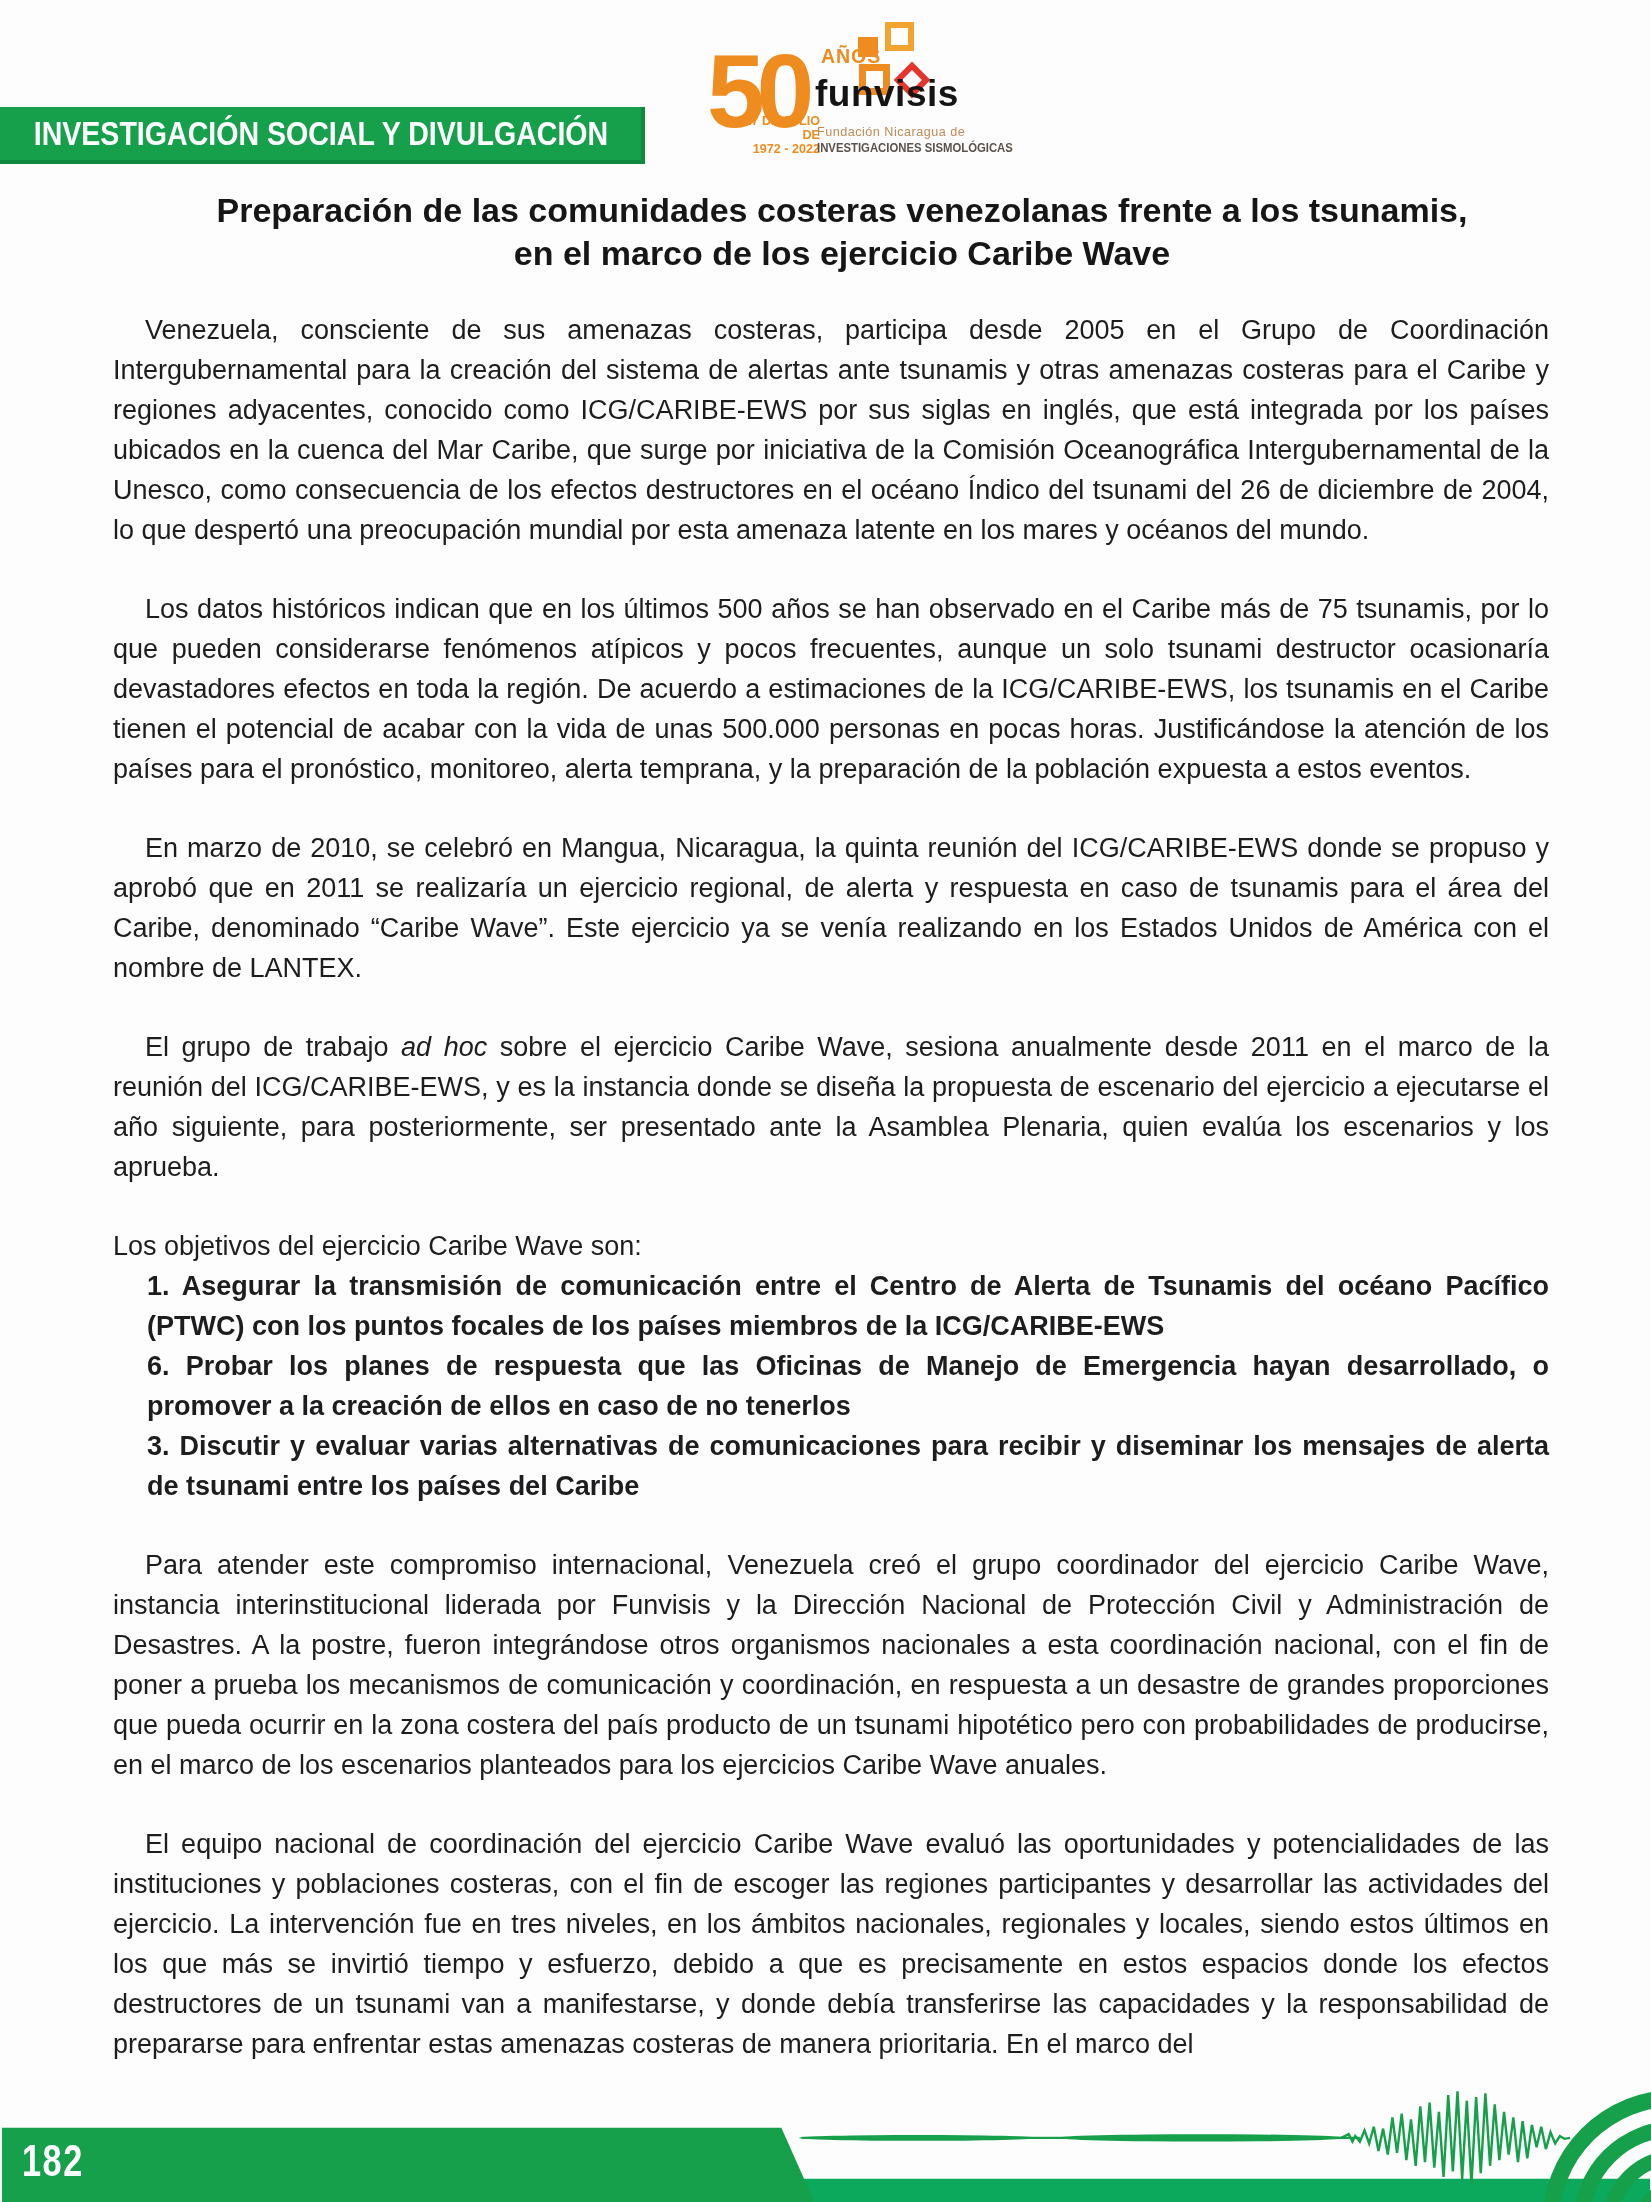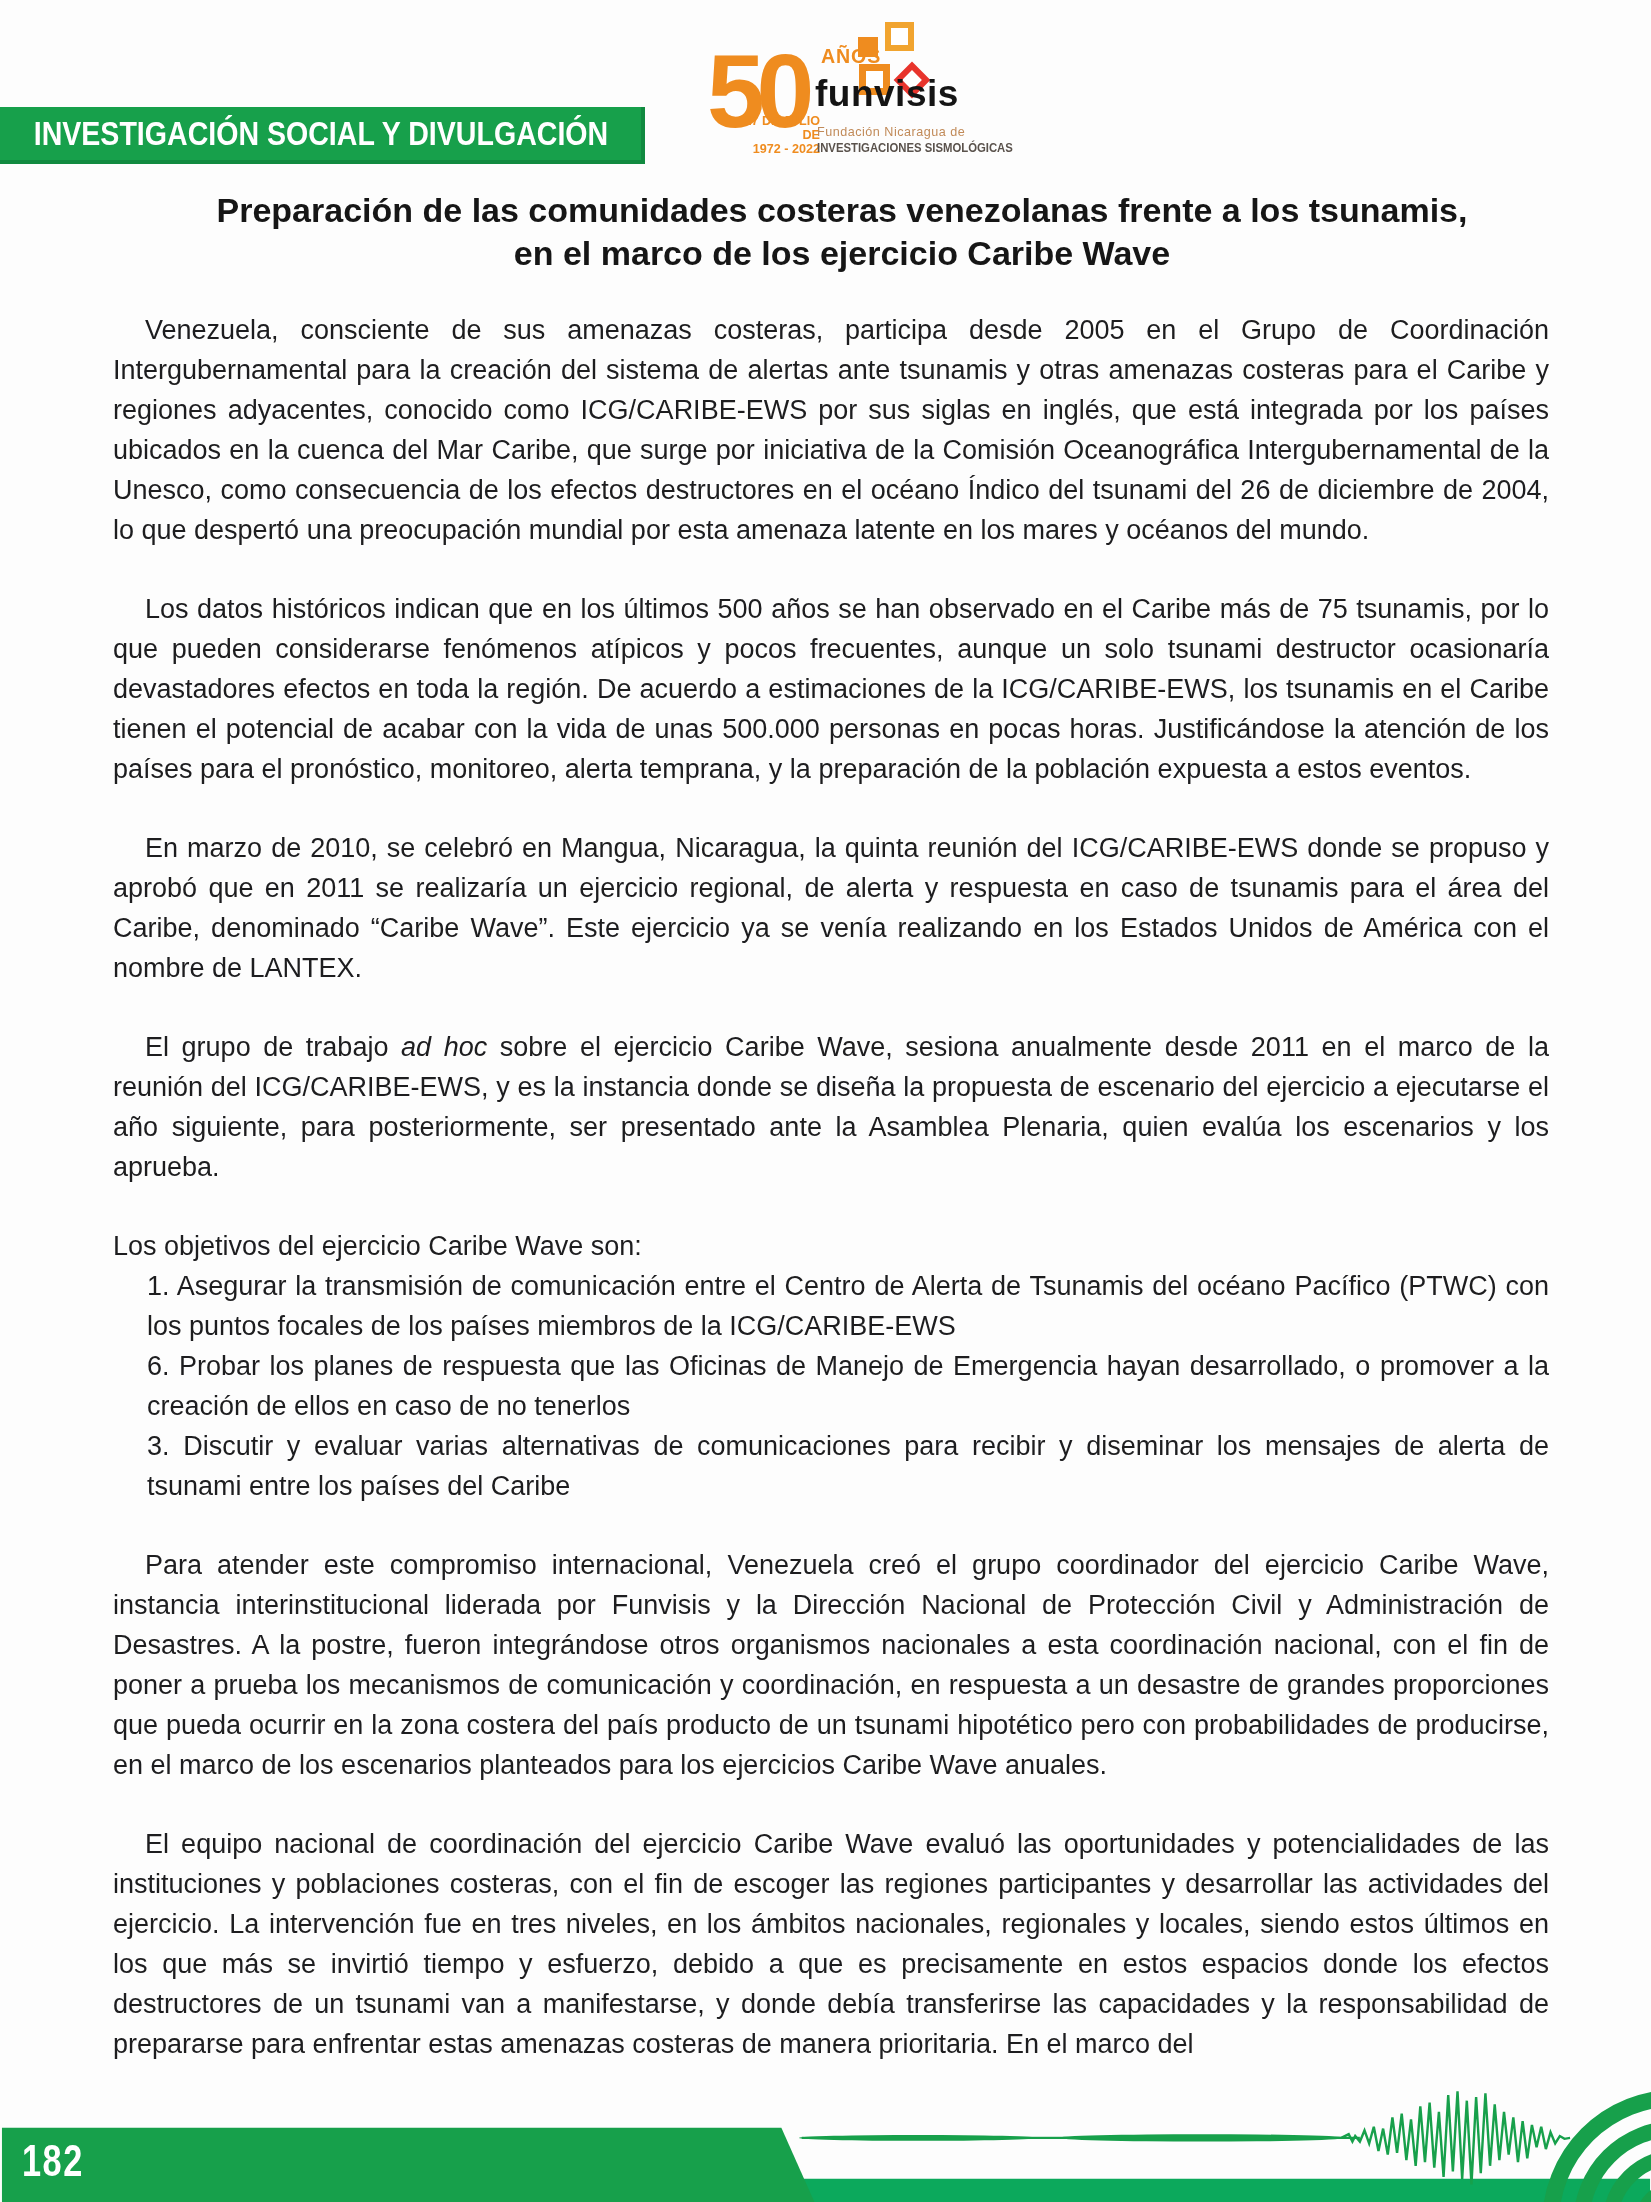--- a/index.html
+++ b/index.html
@@ -56,21 +56,21 @@
   .sq-red{left:41px;top:45px;width:26px;height:26px;border:6.5px solid var(--red);background:#fff;
           transform:rotate(45deg);}
   
   .title{position:absolute;left:16px;top:189px;width:100%;text-align:center;
          font-size:34px;font-weight:800;line-height:43px;color:#161616;}
   .content{position:absolute;left:113px;top:310px;width:1436px;}
   .authors{text-align:center;font-weight:800;font-size:28px;margin:0 0 43px 0;}
   .content p.body{margin:0 0 39px 0;text-align:justify;text-indent:32px;
                   font-size:27px;line-height:40px;}
   .content p.nogap{margin-bottom:0;}
-  .objectives{margin:0 0 39px 34px;}
+  .objectives{margin:0 0 39px 34px;font-weight:bold;}
   .objectives p{margin:0;text-align:justify;font-size:27px;line-height:40px;}
   .content p.last{margin-bottom:0;}
   
   .footer-art{position:absolute;left:0;top:2070px;width:1652px;height:133px;display:block;}
   .page-number{
     position:absolute;left:22.4px;top:2136px;
     color:#fff;font-size:44px;font-weight:800;letter-spacing:1.9px;
     transform:scaleX(0.78);transform-origin:left;
   }
 </style>

